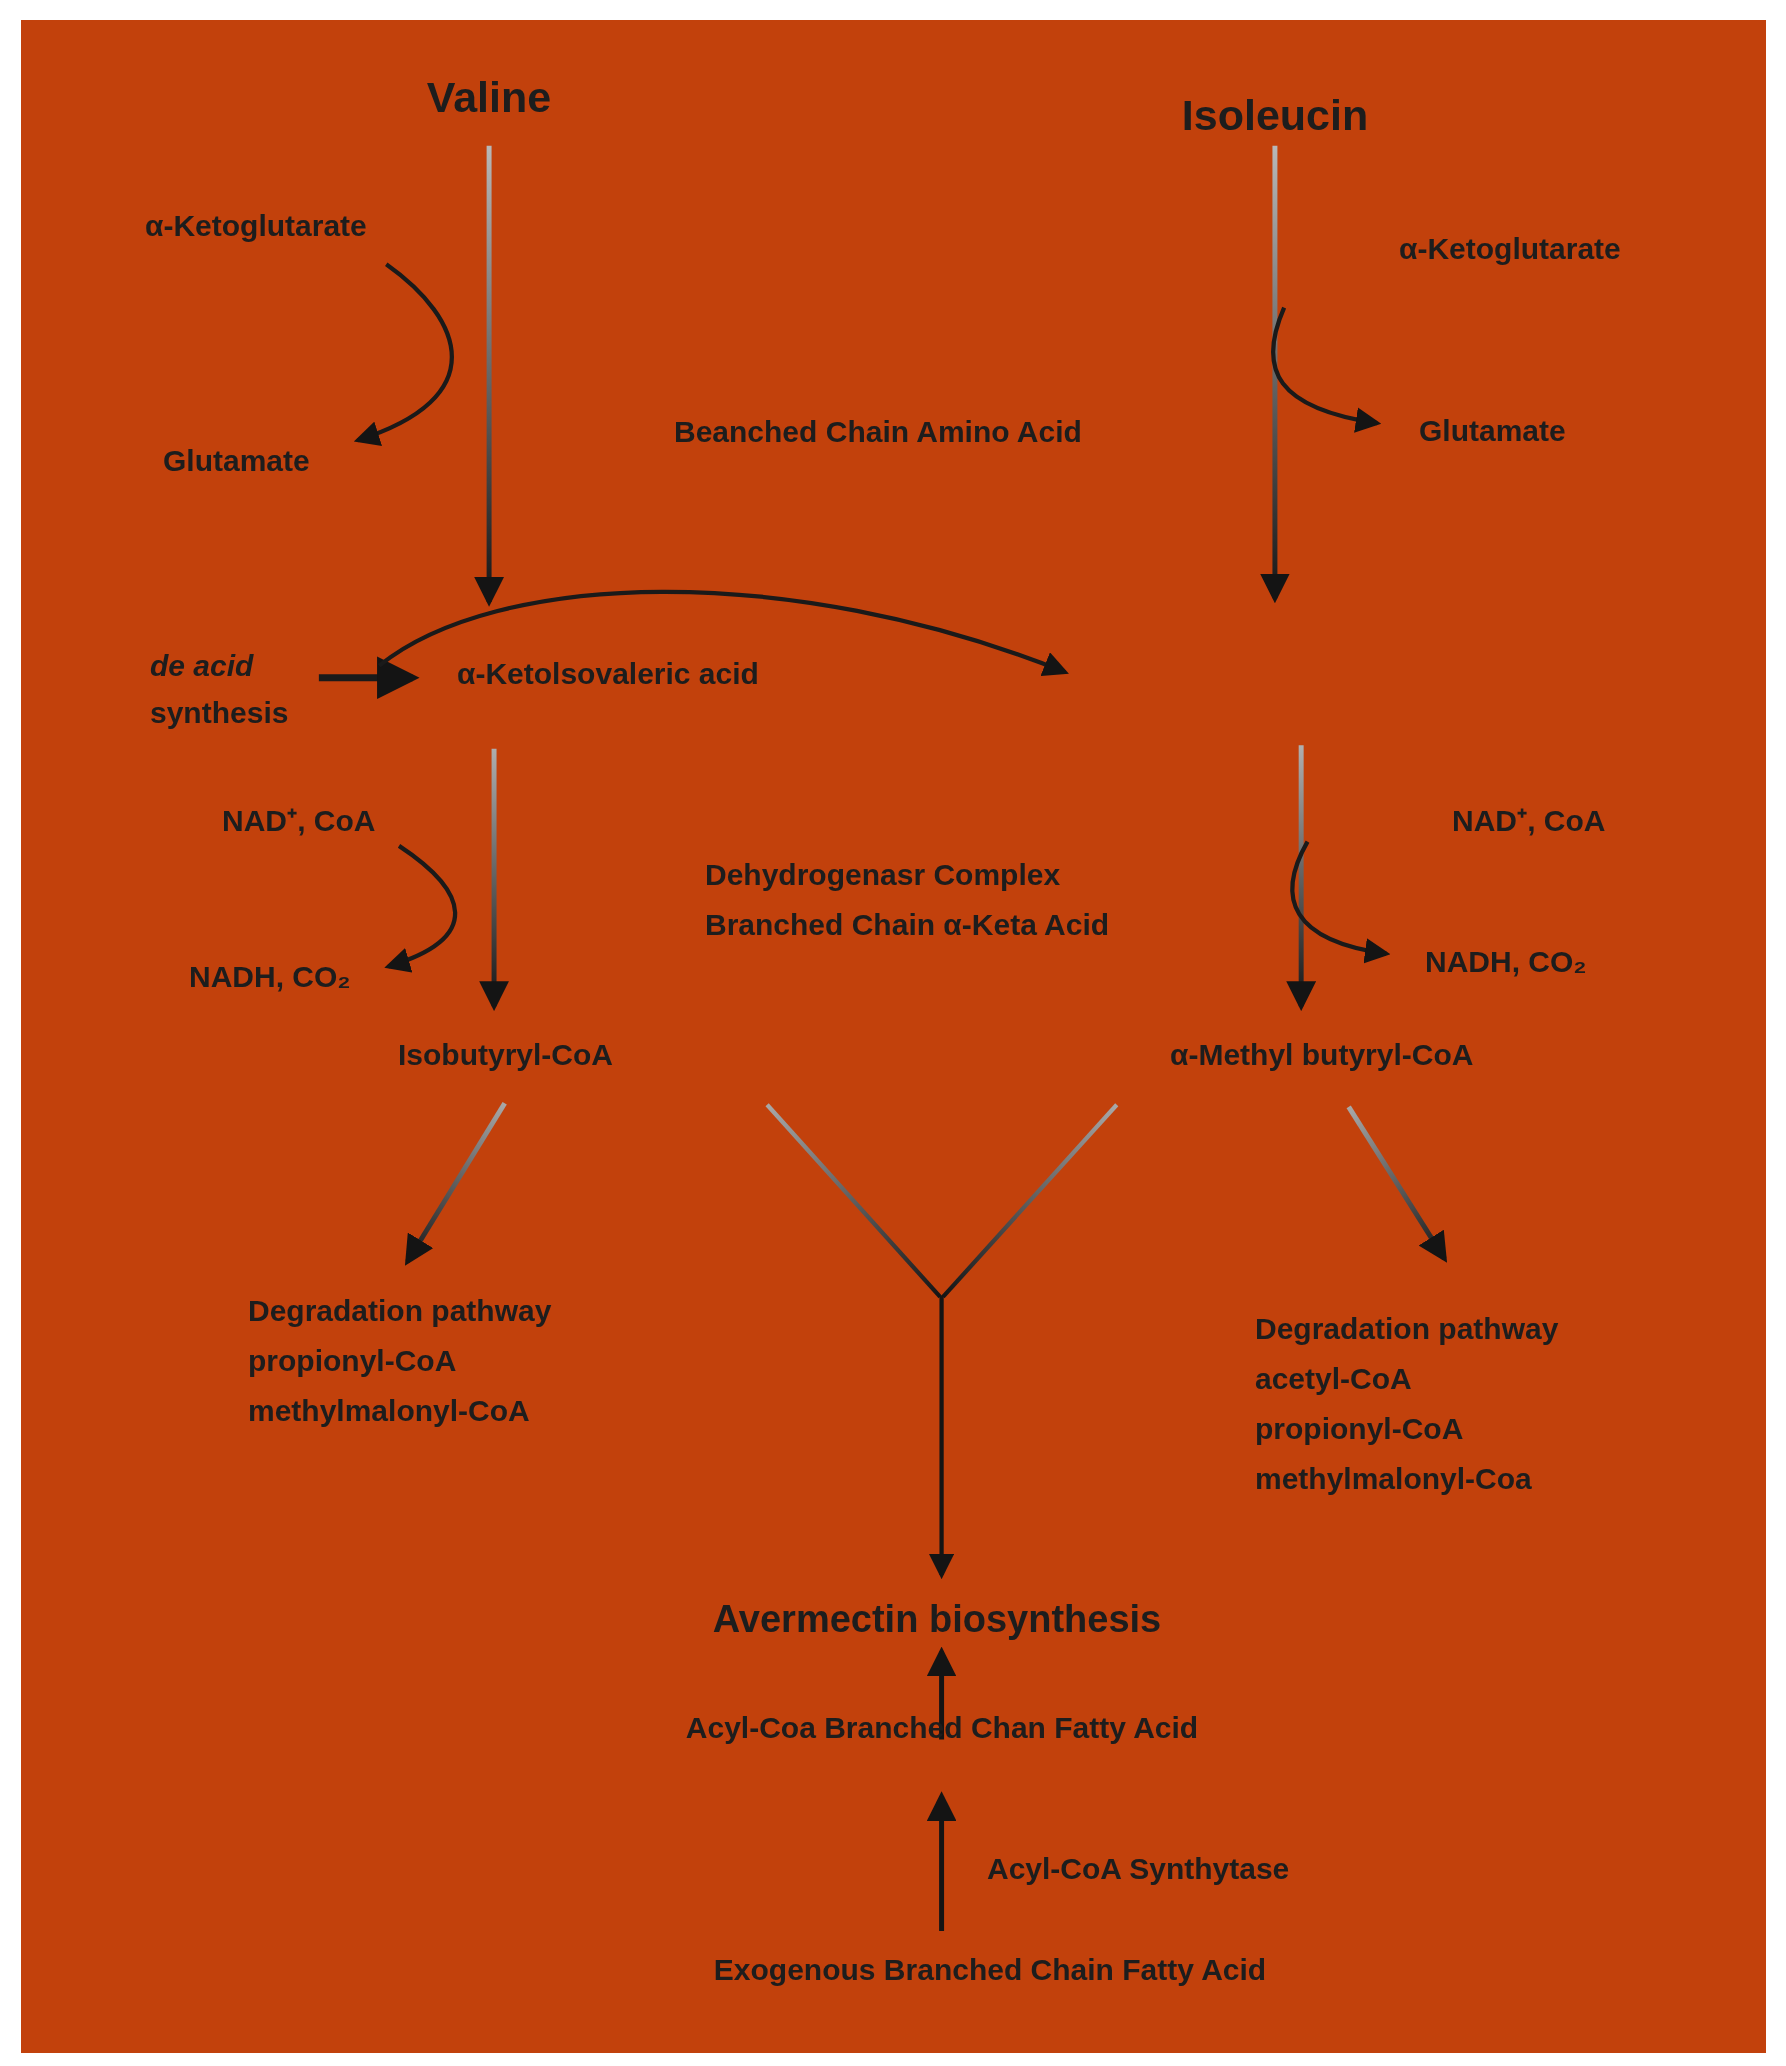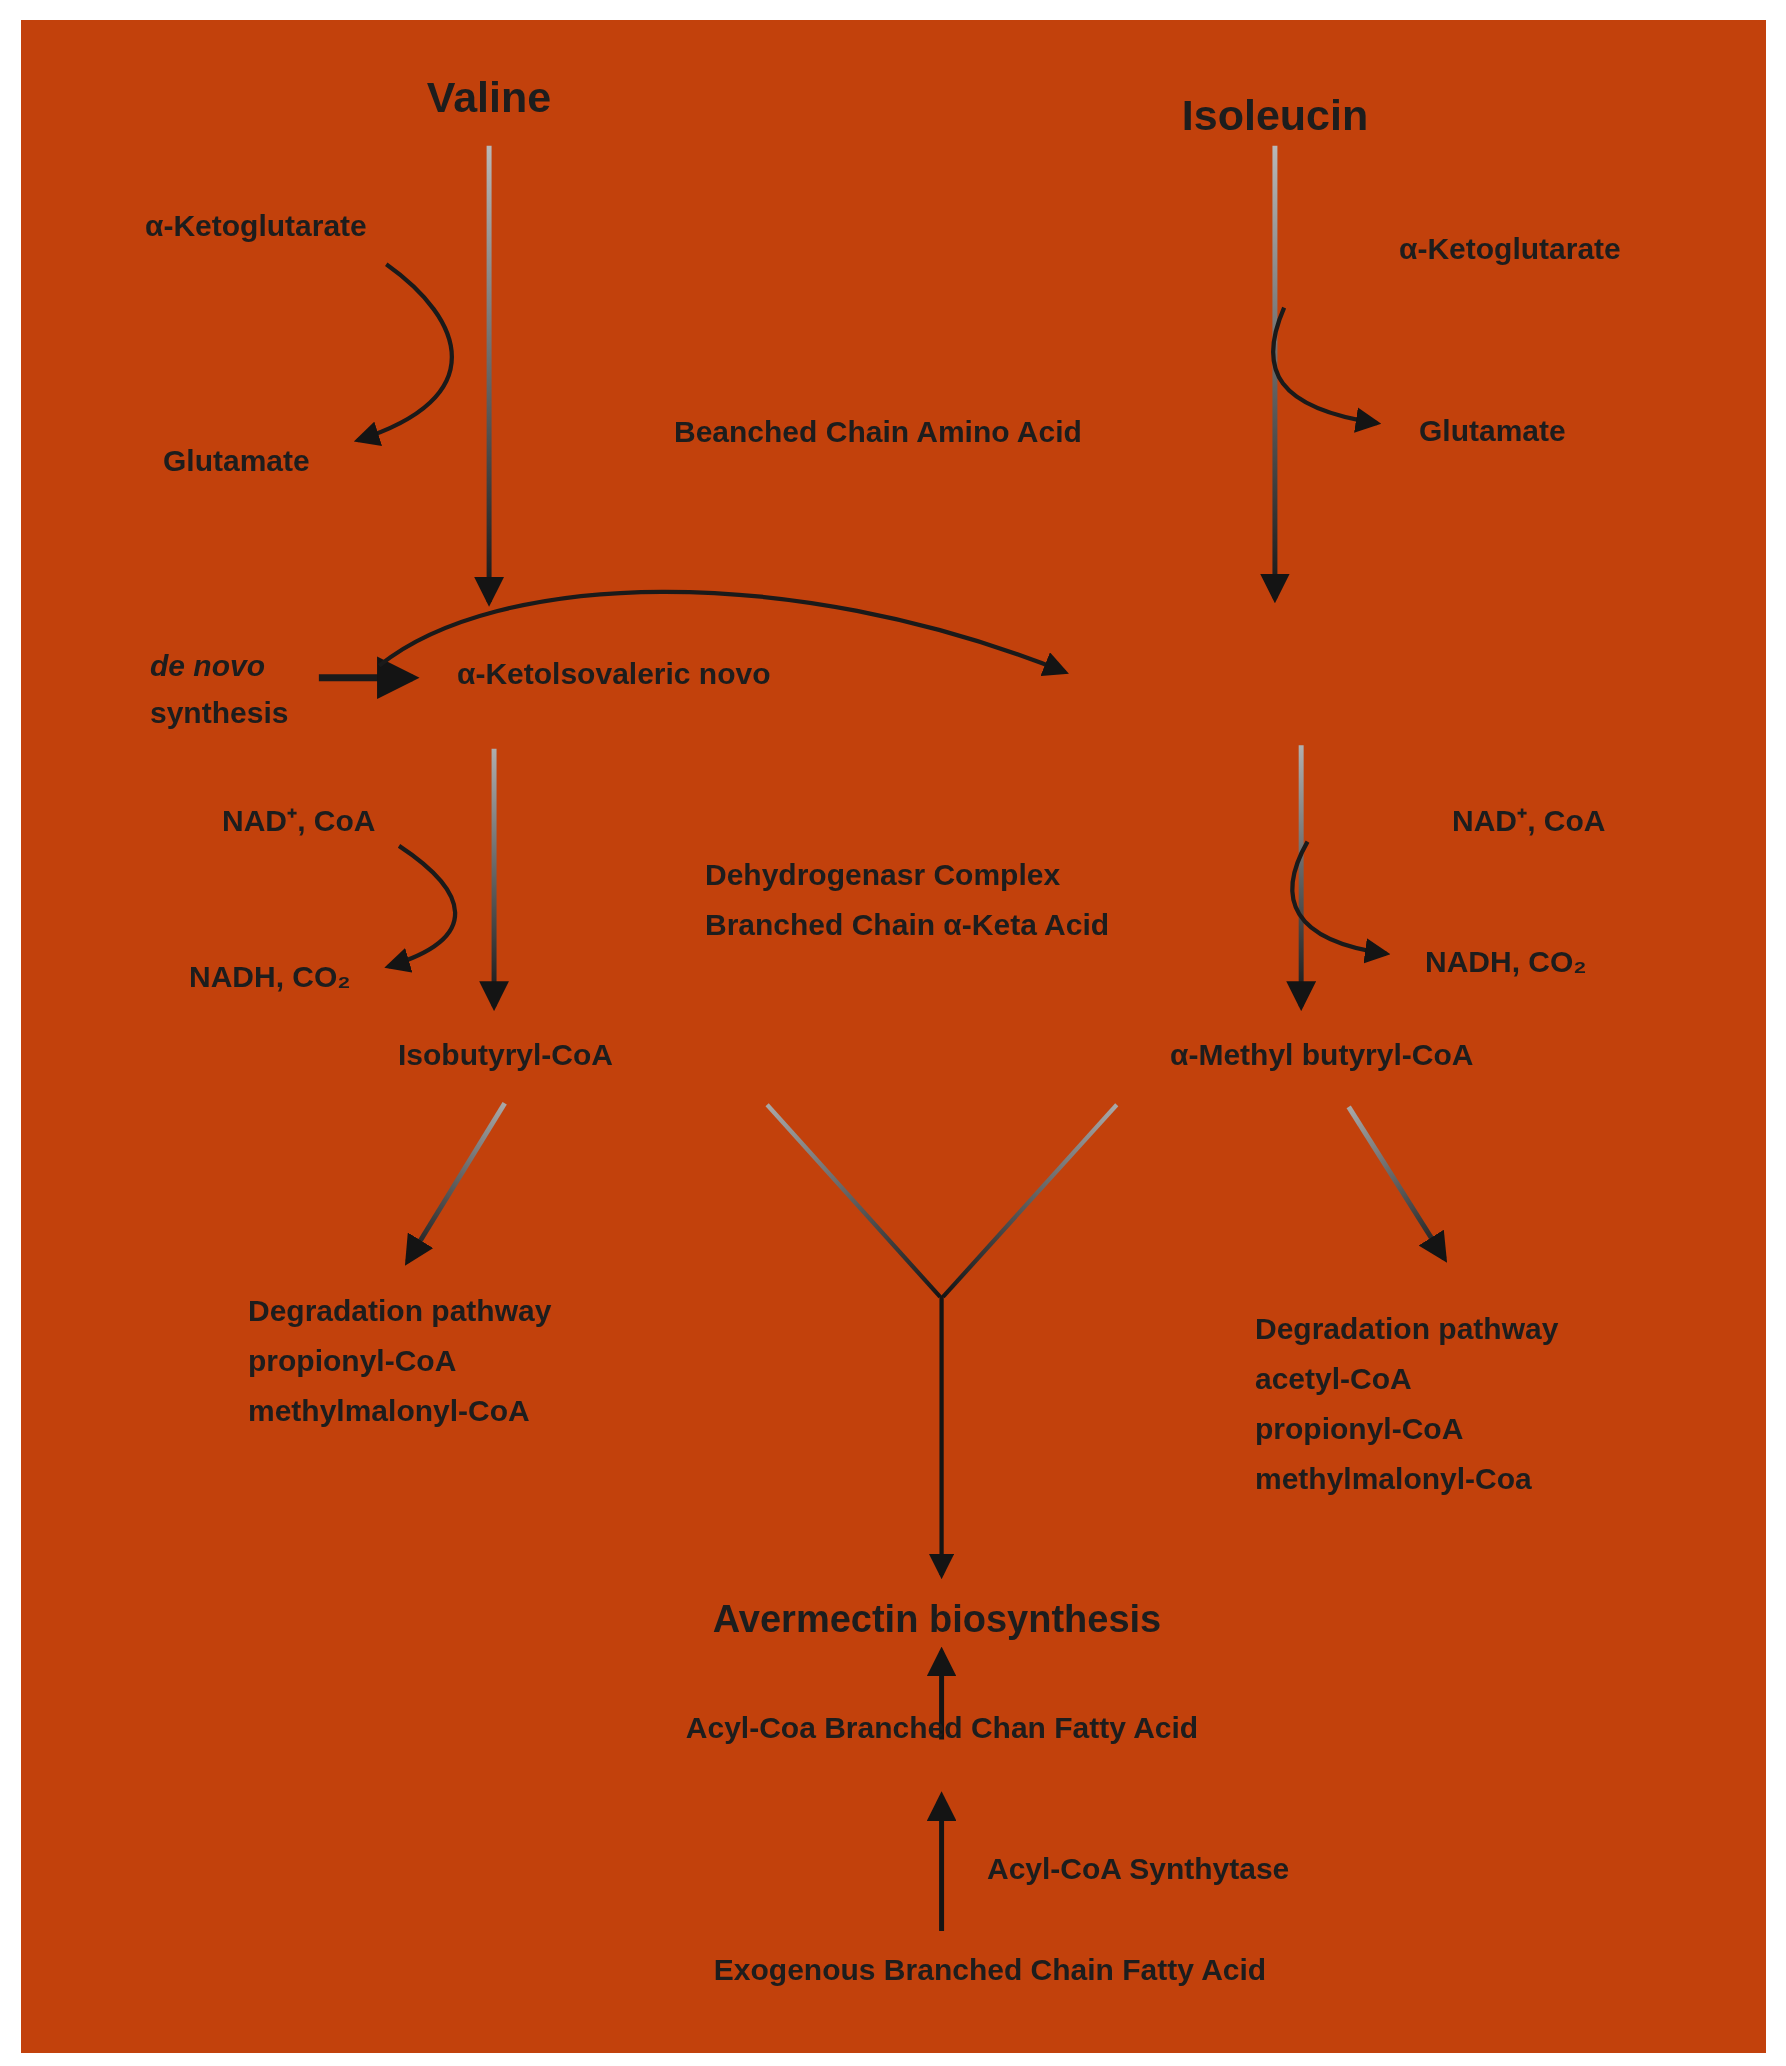--- a/index.html
+++ b/index.html
@@ -101,25 +101,25 @@
   <div class="label" style="left:142px;top:422px;">Glutamate</div>
 
   <div class="label block lh66" style="left:653px;top:388px;text-align:center;">
     <div>Beanched Chain Amino Acid</div>
   </div>
 
   <div class="label" style="left:1378px;top:210px;">α-Ketoglutarate</div>
   <div class="label" style="left:1398px;top:392px;">Glutamate</div>
 
   <div class="label block lh66" style="left:129px;top:622px;">
-    <div class="italic">de novo</div>
+    <div class="italic">de acid</div>
     <div>synthesis</div>
   </div>
 
-  <div class="label" style="left:436px;top:635px;">α-Ketolsovaleric novo</div>
+  <div class="label" style="left:436px;top:635px;">α-Ketolsovaleric acid</div>
 
   <div class="label" style="left:201px;top:782px;">NAD⁺, CoA</div>
   <div class="label" style="left:168px;top:938px;">NADH, CO₂</div>
 
   <div class="label block lh70" style="left:684px;top:830px;">
     <div>Dehydrogenasr Complex</div>
     <div>Branched Chain α-Keta Acid</div>
   </div>
 
   <div class="label" style="left:1431px;top:782px;">NAD⁺, CoA</div>

